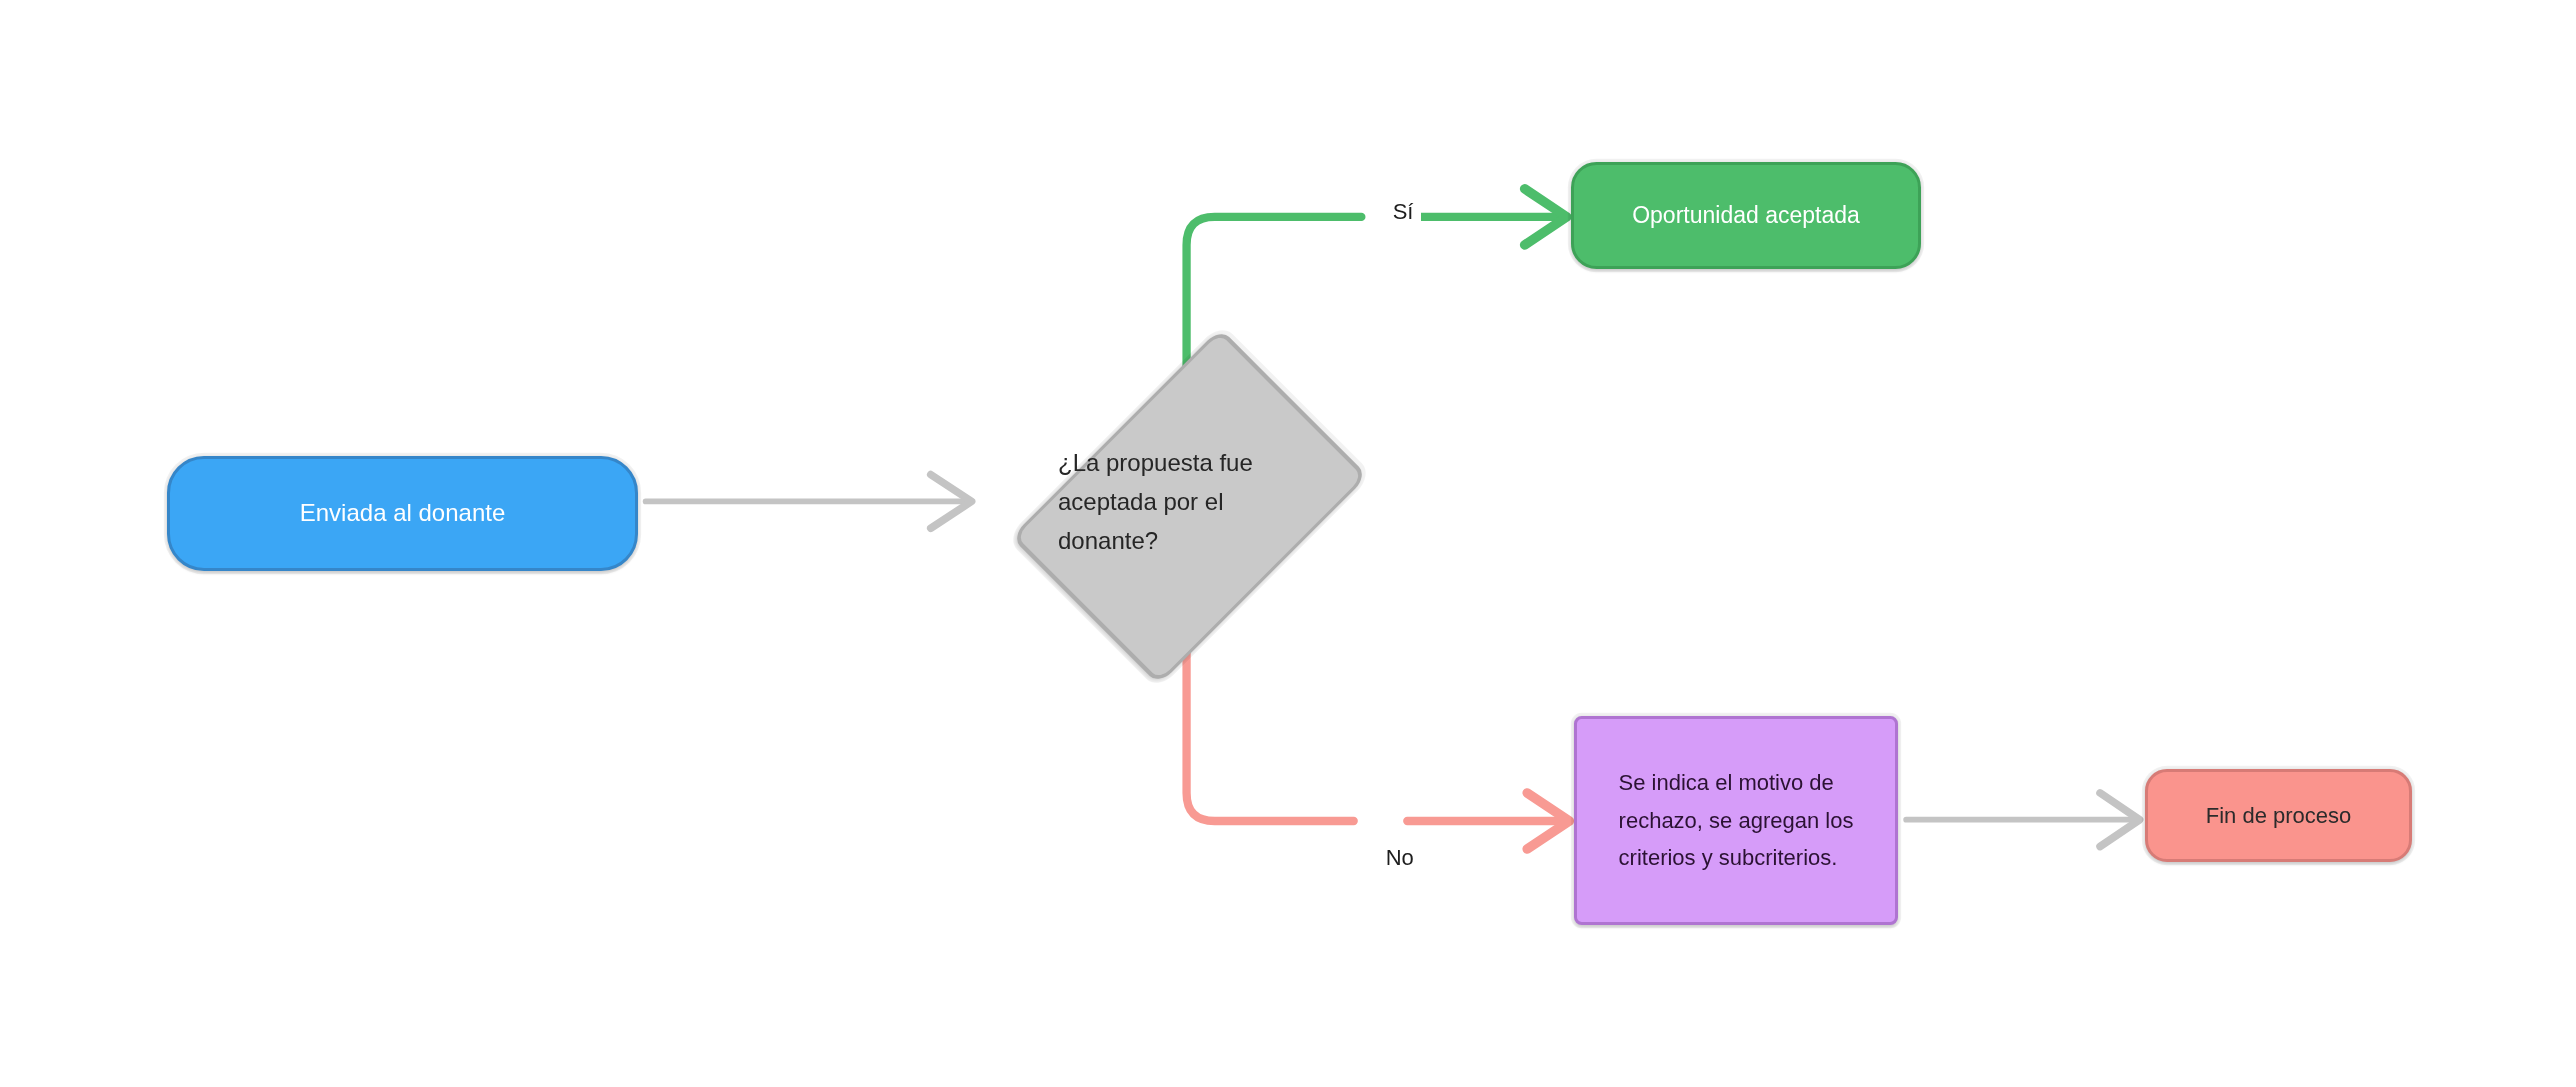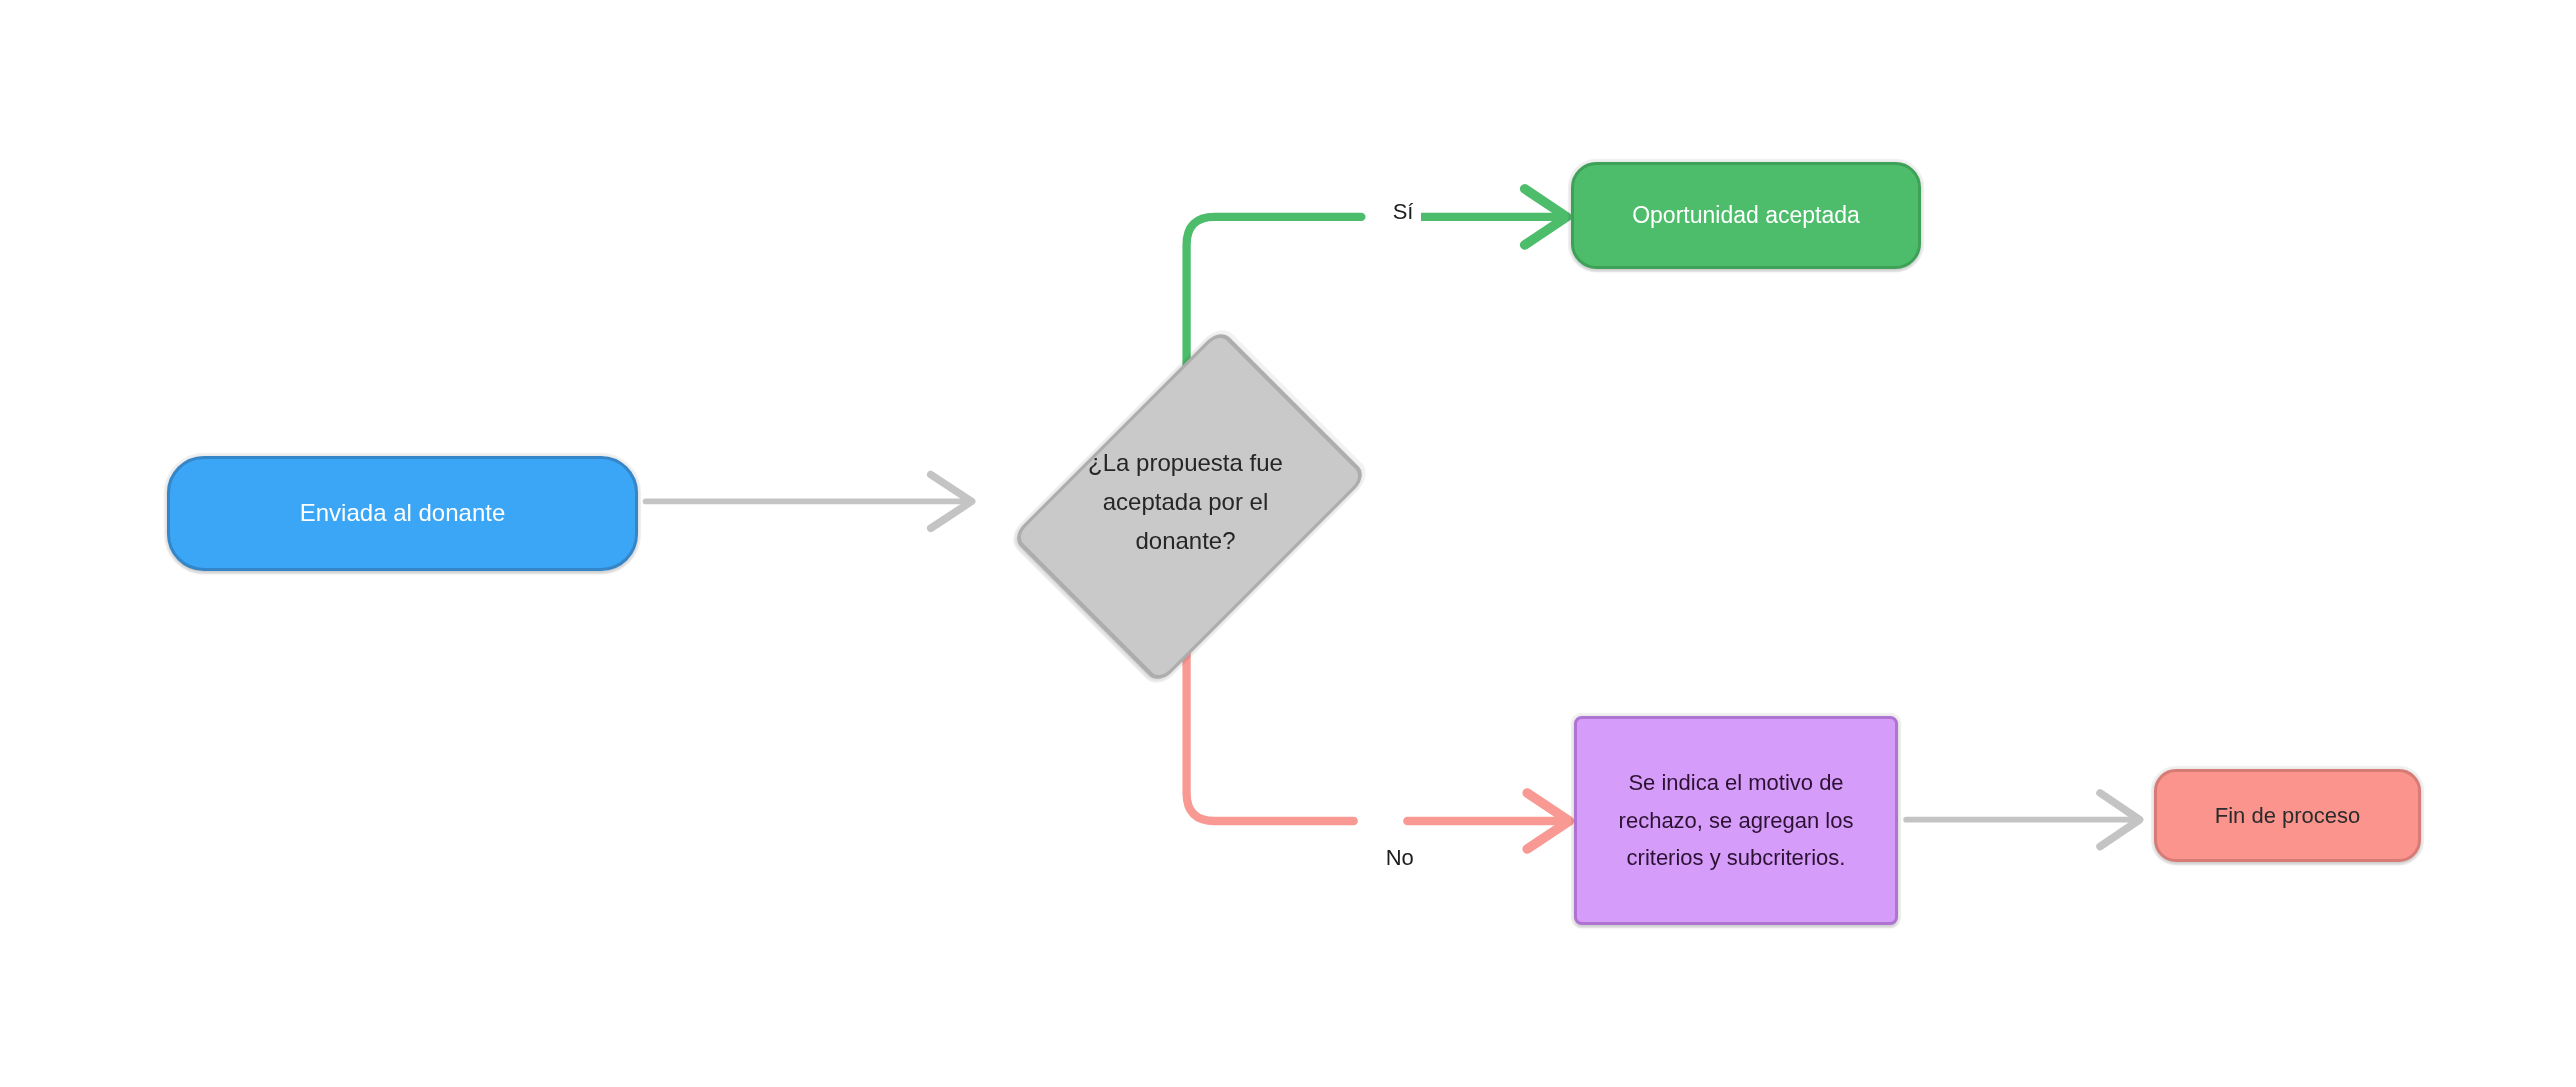--- a/index.html
+++ b/index.html
@@ -26,21 +26,20 @@
     pointer-events: none;
   }
 
   
   .node {
     position: absolute;
     box-sizing: border-box;
     display: flex;
     align-items: center;
     justify-content: center;
-    text-align: center;
     line-height: 1.62;
     box-shadow: 0 1.3px 3.2px rgba(0,0,0,0.16), 0 0 0 3.2px rgba(0,0,0,0.055);
   }
   .node .node-label {
     display: block;
     white-space: pre-line;
   }
 
   
   #node-enviada {
@@ -118,21 +117,20 @@
   #node-fin {
     left: 2145px;
     top: 769px;
     width: 267px;
     height: 93px;
     background: #FA948D;
     border: 3.2px solid #D77B76;
     border-radius: 22px;
     color: #2B2B2B;
     font-size: 22px;
-    margin-left: 9px;
   }
 
   
   .edge-label {
     position: absolute;
     background: #ffffff;
     color: #1E1E1E;
     font-size: 22px;
     line-height: 1;
     padding: 2.6px 7.7px;

